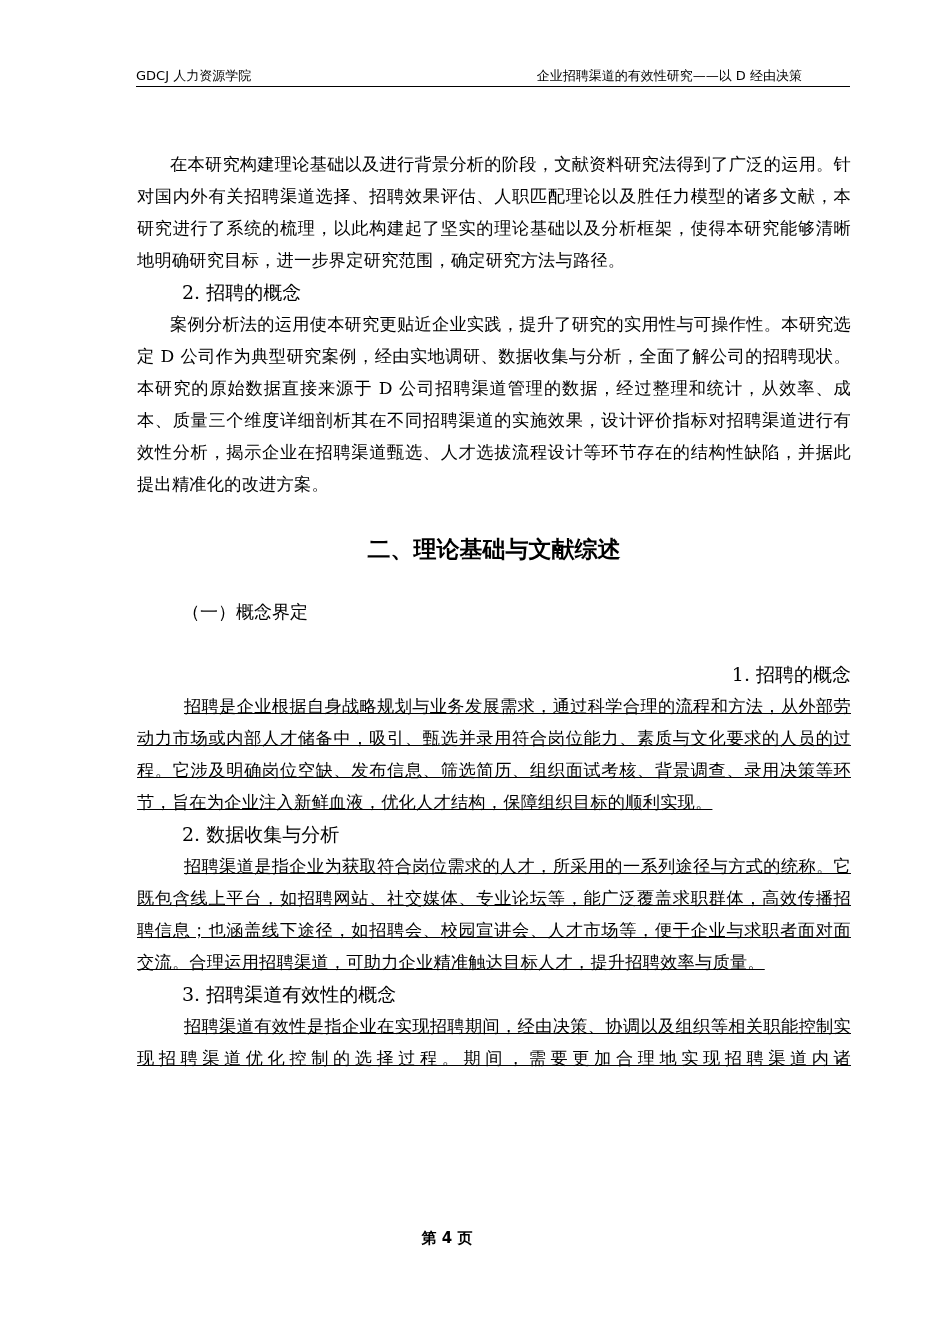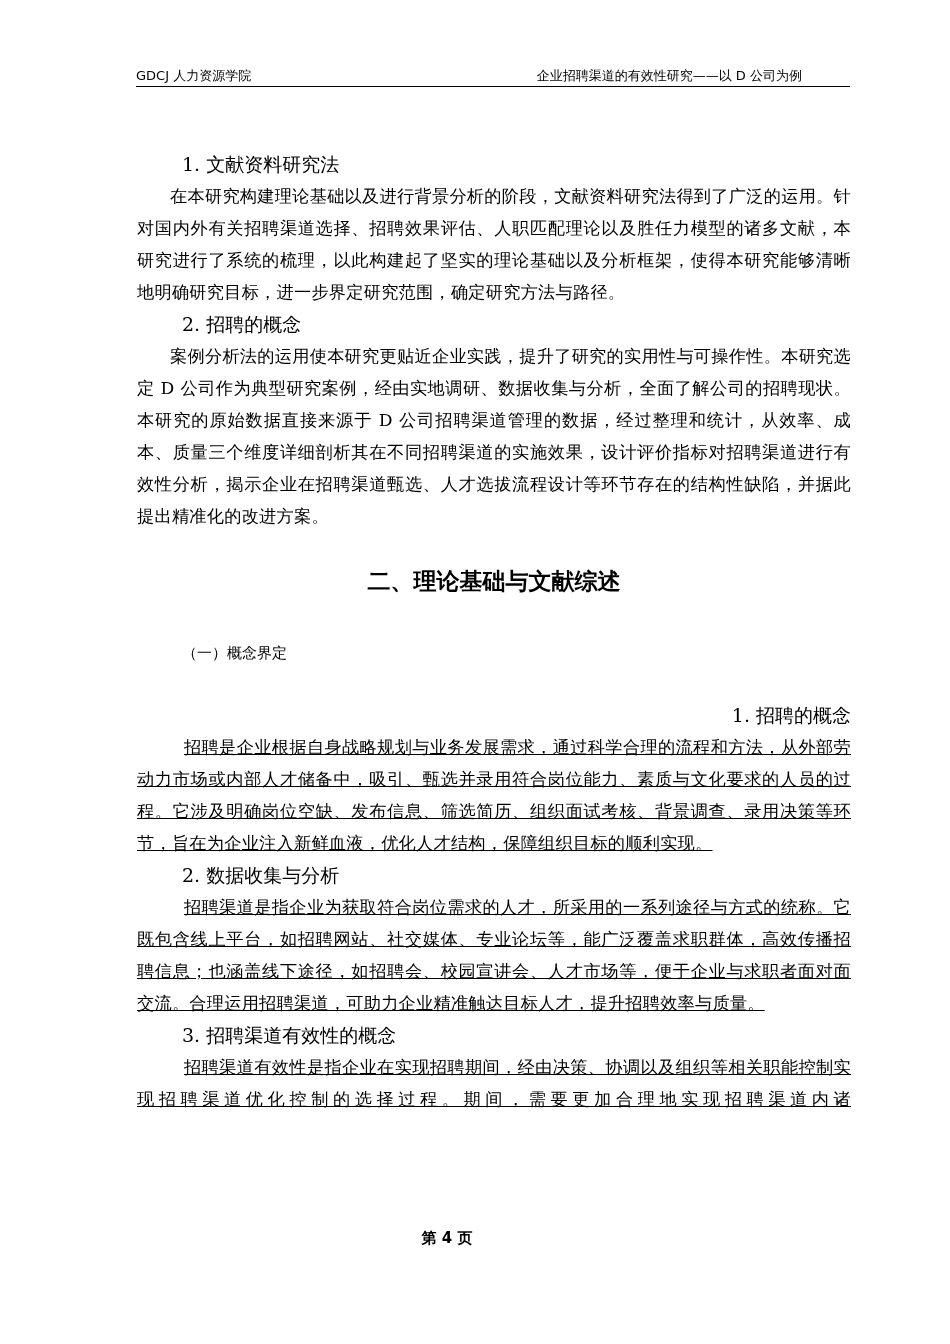--- a/index.html
+++ b/index.html
@@ -69,25 +69,25 @@
       font-weight: bold;
       font-size: 23px;
       text-align: center;
       height: 32px;
       line-height: 32px;
       margin-top: 33px;
       margin-bottom: 16px;
     }
     .h2 {
       font-family: "DejaVu Sans", "Liberation Sans", sans-serif;
-      font-size: 15px;
+      font-size: 18px;
       line-height: 32px;
       height: 32px;
       padding-left: 45px;
-      margin-top: 40px;
+      margin-top: 31px;
     }
     .h3.first-after-h2 { margin-top: 30px; text-align: right; }
     .page-footer {
       position: absolute;
       left: 0;
       top: 1228px;
       width: 950px;
       text-align: center;
       font-family: "DejaVu Sans", "Liberation Sans", sans-serif;
       font-weight: bold;
@@ -97,29 +97,25 @@
       box-sizing: border-box;
       padding-left: 0;
     }
     .page-footer span { display: inline-block; margin-left: 0; }
   </style>
 </head>
 <body>
 
 <div class="page-header">
   <span class="left">GDCJ 人力资源学院</span>
-  <span class="right">企业招聘渠道的有效性研究——以 D 公司为例</span>
+  <span class="right">企业招聘渠道的有效性研究——以 D 经由决策</span>
 </div>
 
 <div class="content">
 
-  <div class="h3">
-    <span class="num">1.</span>
-    <span>文献资料研究法</span>
-  </div>
   <p class="para indent-a">在本研究构建理论基础以及进行背景分析的阶段，文献资料研究法得到了广泛的运用。针对国内外有关招聘渠道选择、招聘效果评估、人职匹配理论以及胜任力模型的诸多文献，本研究进行了系统的梳理，以此构建起了坚实的理论基础以及分析框架，使得本研究能够清晰地明确研究目标，进一步界定研究范围，确定研究方法与路径。</p>
 
   <div class="h3">
     <span class="num">2.</span>
     <span>招聘的概念</span>
   </div>
   <p class="para indent-a">案例分析法的运用使本研究更贴近企业实践，提升了研究的实用性与可操作性。本研究选定 D 公司作为典型研究案例，经由实地调研、数据收集与分析，全面了解公司的招聘现状。本研究的原始数据直接来源于 D 公司招聘渠道管理的数据，经过整理和统计，从效率、成本、质量三个维度详细剖析其在不同招聘渠道的实施效果，设计评价指标对招聘渠道进行有效性分析，揭示企业在招聘渠道甄选、人才选拔流程设计等环节存在的结构性缺陷，并据此提出精准化的改进方案。</p>
 
   <div class="h1">二、理论基础与文献综述</div>
 

